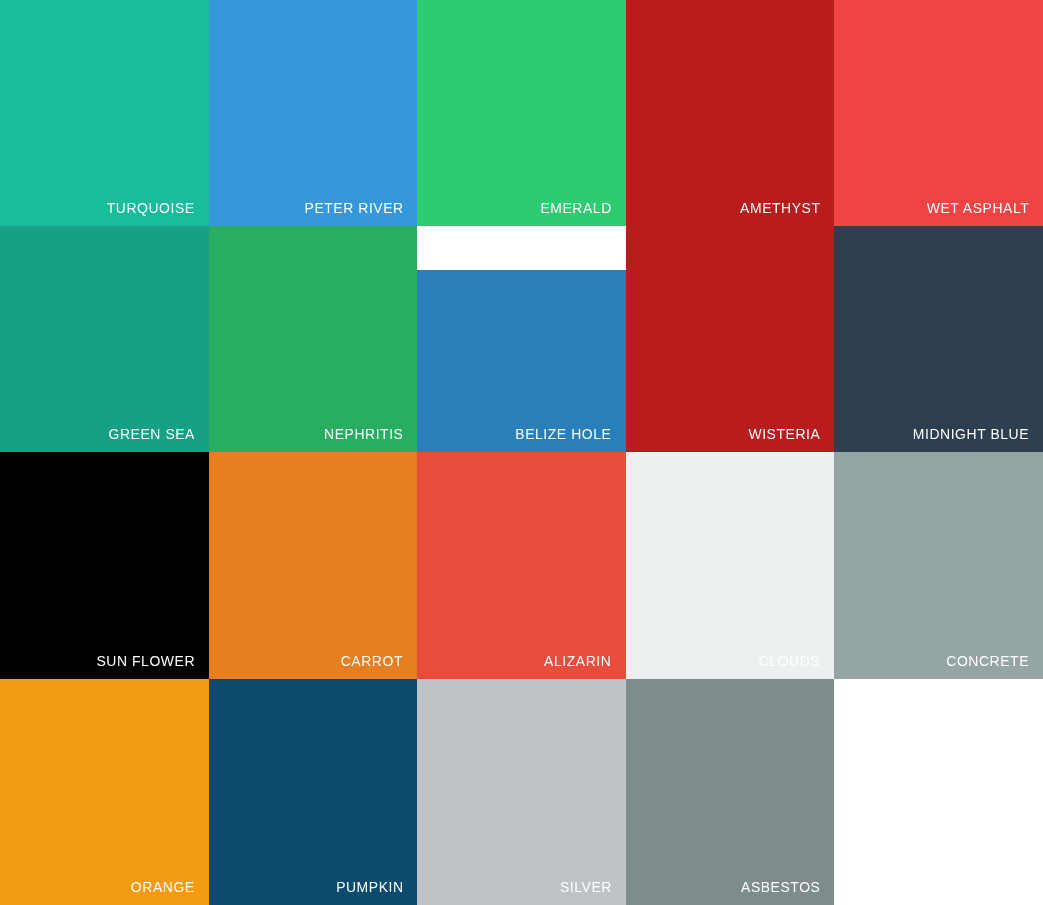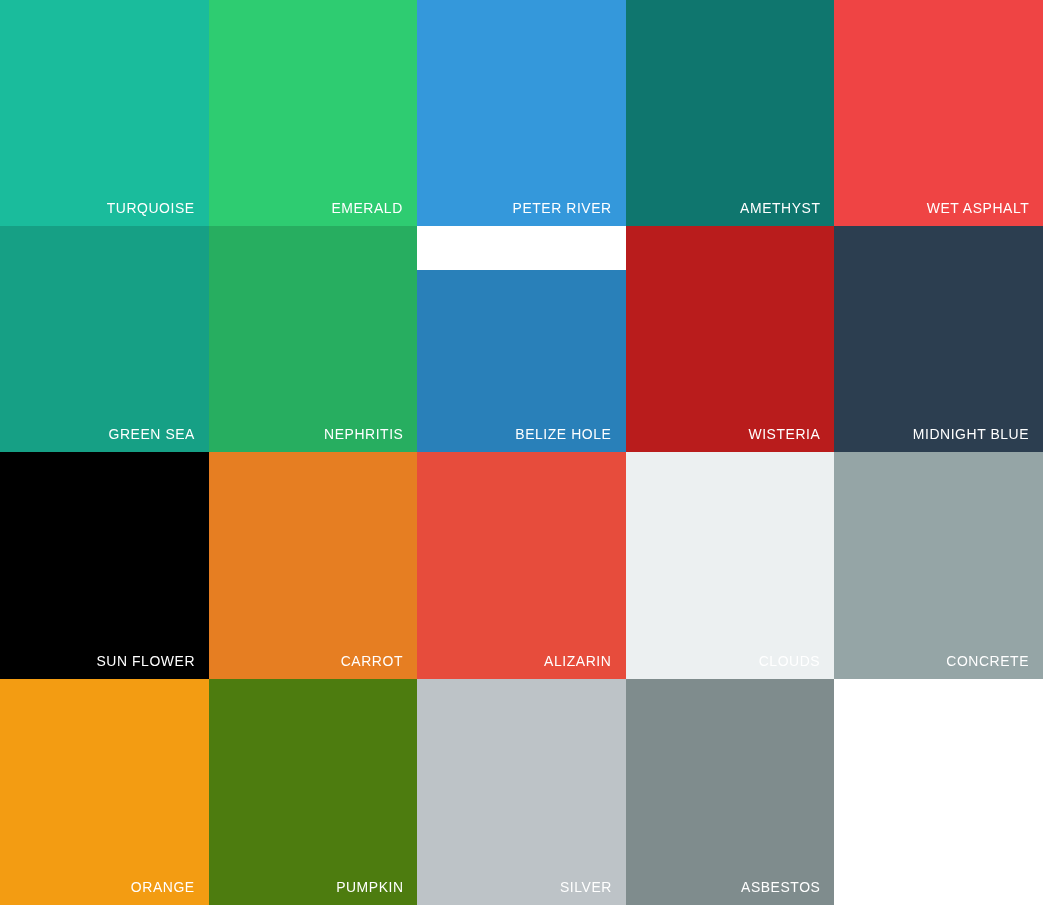--- a/index.html
+++ b/index.html
@@ -47,27 +47,27 @@
     -webkit-font-smoothing: antialiased;
   }
 </style>
 </head>
 <body>
 
 <div id="palette-grid">
     <div class="swatch" style="background-color: rgb(26, 188, 156);">
       <span class="swatch-label" style="color: rgb(255, 255, 255);">TURQUOISE</span>
     </div>
+    <div class="swatch" style="background-color: rgb(52, 152, 219);">
+      <span class="swatch-label" style="color: rgb(255, 255, 255);">PETER RIVER</span>
+    </div>
     <div class="swatch" style="background-color: rgb(46, 204, 113);">
       <span class="swatch-label" style="color: rgb(255, 255, 255);">EMERALD</span>
     </div>
-    <div class="swatch" style="background-color: rgb(52, 152, 219);">
-      <span class="swatch-label" style="color: rgb(255, 255, 255);">PETER RIVER</span>
-    </div>
-    <div class="swatch" style="background-color: #0f766e; padding-left: 47px;">
+    <div class="swatch" style="background-color: #b91c1c; padding-left: 47px;">
       <span class="swatch-label" style="color: rgb(255, 255, 255);">AMETHYST</span>
     </div>
     <div class="swatch" style="background-color: #ef4444;">
       <span class="swatch-label" style="color: rgb(255, 255, 255);">WET ASPHALT</span>
     </div>
     <div class="swatch" style="background-color: rgb(22, 160, 133);">
       <span class="swatch-label" style="color: rgb(255, 255, 255);">GREEN SEA</span>
     </div>
     <div class="swatch" style="background-color: rgb(39, 174, 96);">
       <span class="swatch-label" style="color: rgb(255, 255, 255);">NEPHRITIS</span>
@@ -92,21 +92,21 @@
     </div>
     <div class="swatch" style="background-color: rgb(236, 240, 241);">
       <span class="swatch-label" style="color: rgb(255, 255, 255);">CLOUDS</span>
     </div>
     <div class="swatch" style="background-color: rgb(149, 165, 166);">
       <span class="swatch-label" style="color: rgb(255, 255, 255);">CONCRETE</span>
     </div>
     <div class="swatch" style="background-color: rgb(243, 156, 18);">
       <span class="swatch-label" style="color: rgb(255, 255, 255);">ORANGE</span>
     </div>
-    <div class="swatch" style="background-color: #4d7c0f; justify-content: flex-end;">
+    <div class="swatch" style="background-color: #0c4a6e; justify-content: flex-end;">
       <span class="swatch-label" style="color: rgb(255, 255, 255);">PUMPKIN</span>
     </div>
     <div class="swatch" style="background-color: rgb(189, 195, 199);">
       <span class="swatch-label" style="color: rgb(255, 255, 255);">SILVER</span>
     </div>
     <div class="swatch" style="background-color: rgb(127, 140, 141);">
       <span class="swatch-label" style="color: rgb(255, 255, 255);">ASBESTOS</span>
     </div>
   </div>
 

